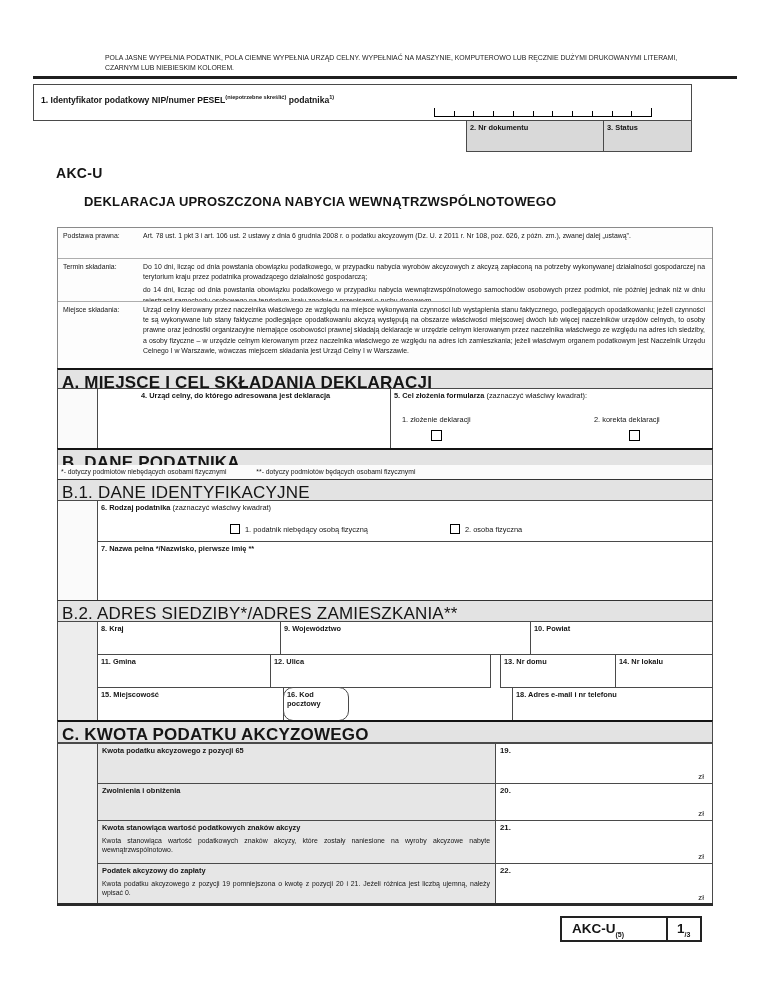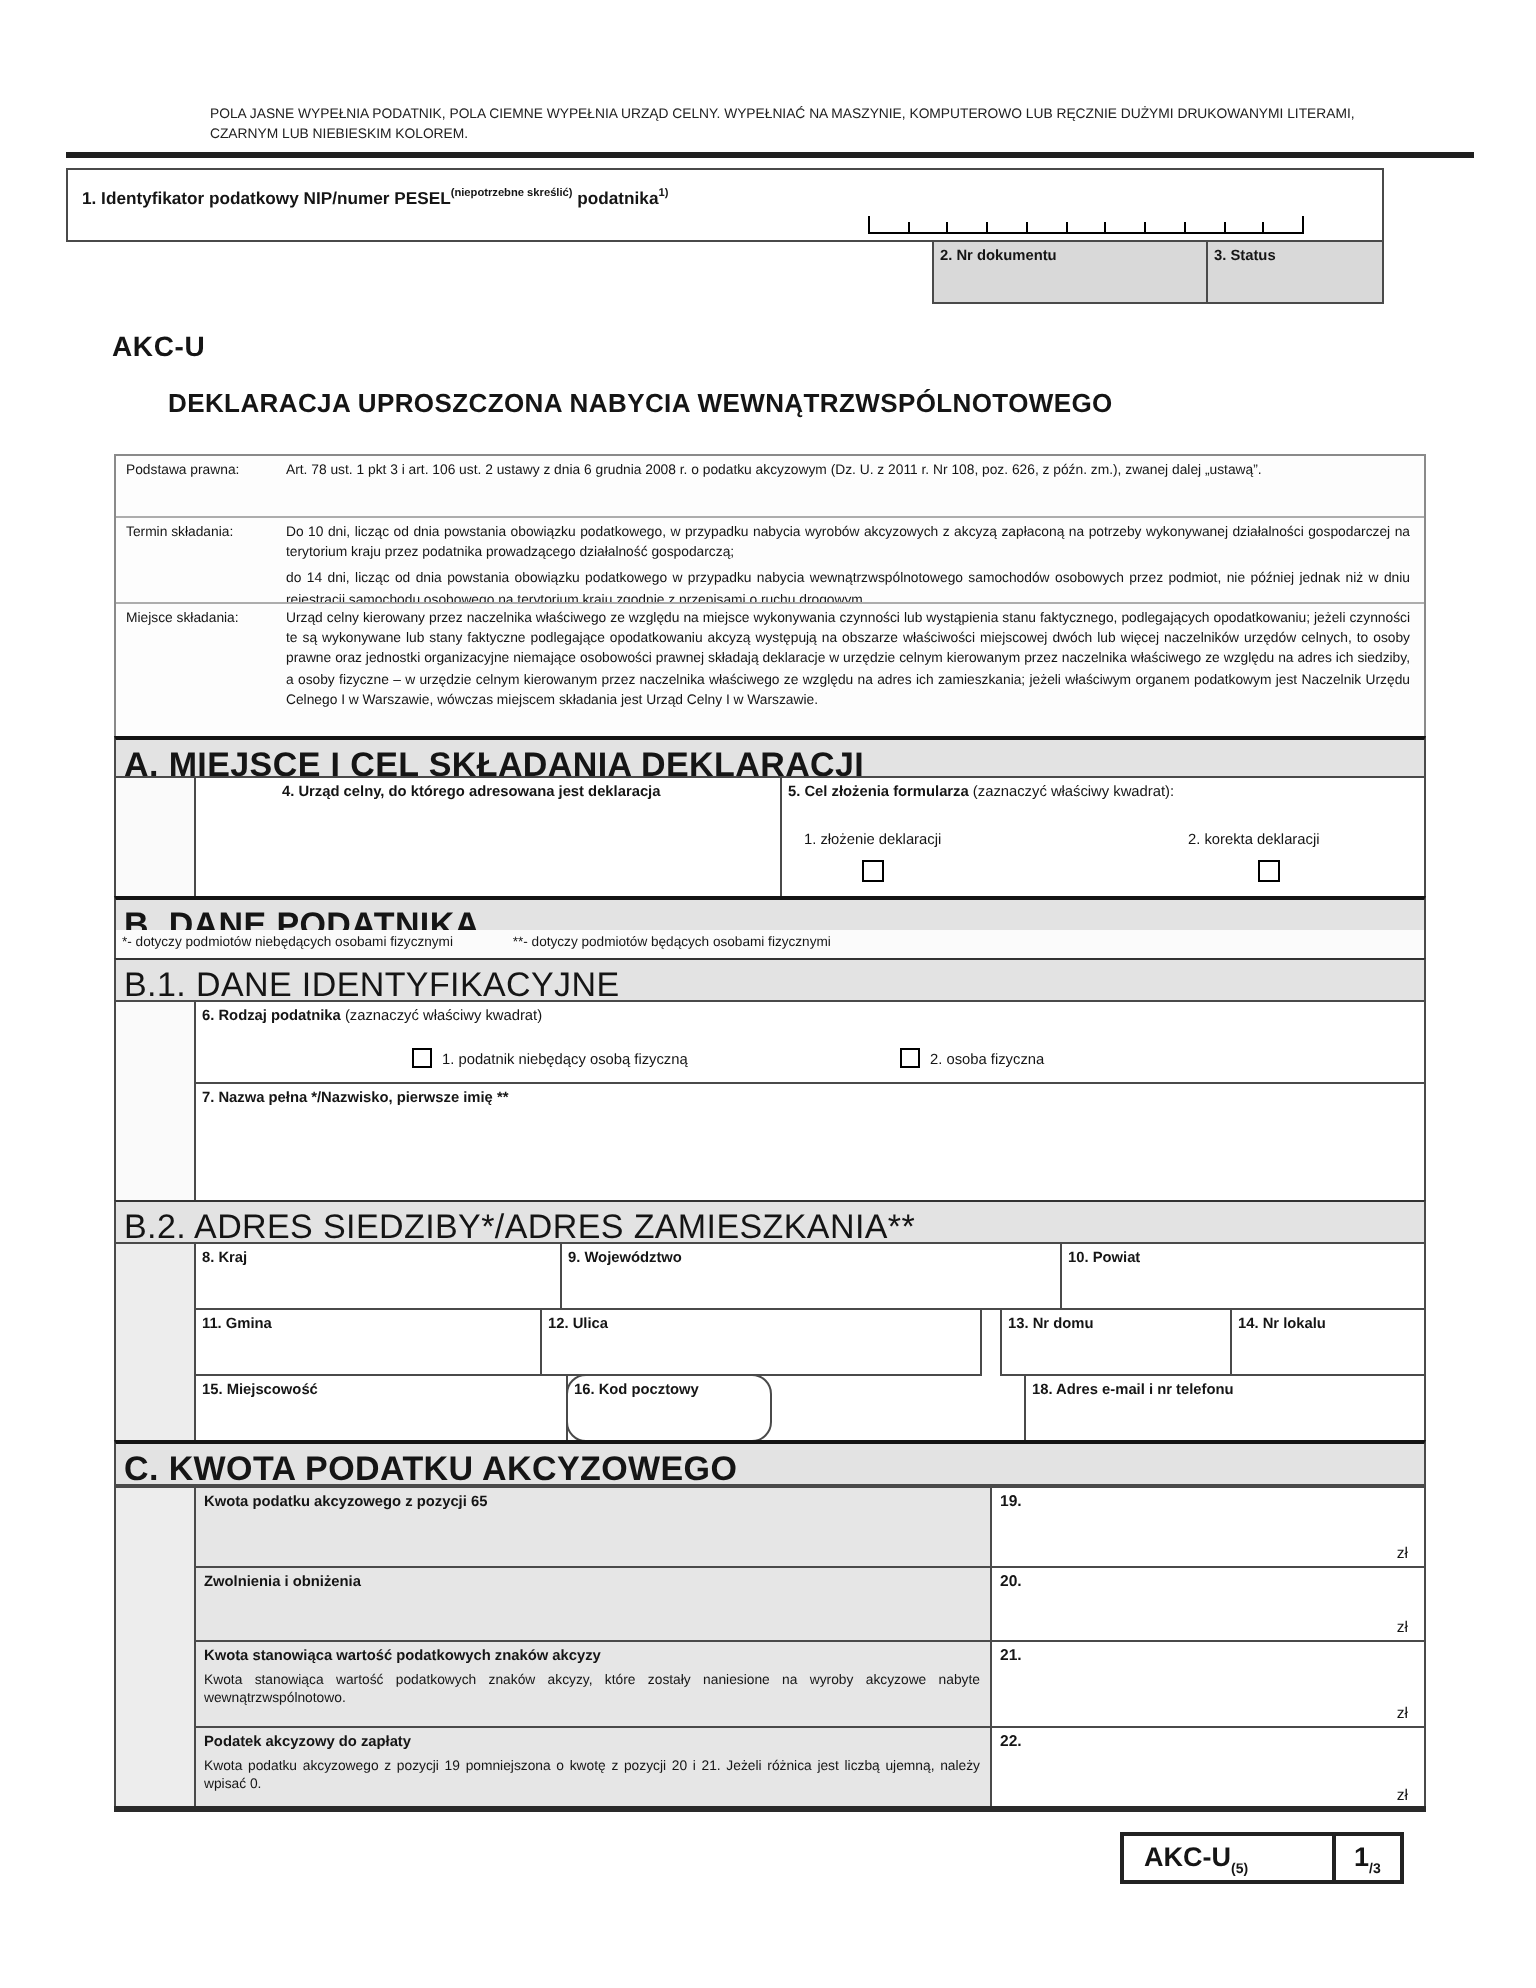--- a/index.html
+++ b/index.html
@@ -134,21 +134,21 @@
     <span>*- dotyczy podmiotów niebędących osobami fizycznymi</span>
     <span>**- dotyczy podmiotów będących osobami fizycznymi</span>
   </div>
   <div class="secbar thin-top" style="left:57px; top:479px; width:656px; height:22px;">B.1. DANE IDENTYFIKACYJNE</div>
 
   <div class="cellbox" style="left:57px; top:500px; width:41px; height:101px; background:#fafafa;"></div>
   <div class="cellbox" style="left:97px; top:500px; width:616px; height:42px;">
     <div class="cblabel">
       <span>6. Rodzaj podatnika</span> <span class="hint">(zaznaczyć właściwy kwadrat)</span>
     </div>
-    <div class="cbrow" style="left:108px; top:23px;">
+    <div class="cbrow" style="left:132px; top:23px;">
       <span class="cbi"></span>
       <span>1. podatnik niebędący osobą fizyczną</span>
     </div>
     <div class="cbrow" style="left:352px; top:23px;">
       <span class="cbi"></span>
       <span>2. osoba fizyczna</span>
     </div>
   </div>
   <div class="cellbox" style="left:97px; top:541px; width:616px; height:60px;">
     <div class="cblabel">7. Nazwa pełna */Nazwisko, pierwsze imię **</div>
@@ -177,21 +177,21 @@
   <div class="cellbox" style="left:500px; top:654px; width:116px; height:34px;">
     <div class="cblabel">13. Nr domu</div>
   </div>
   <div class="cellbox" style="left:615px; top:654px; width:98px; height:34px;">
     <div class="cblabel">14. Nr lokalu</div>
   </div>
 
   <div class="cellbox" style="left:97px; top:687px; width:187px; height:34px;">
     <div class="cblabel">15. Miejscowość</div>
   </div>
-  <div class="cellbox" style="left:283px; top:687px; width:103px; height:34px;border-radius:10px;">
+  <div class="cellbox" style="left:283px; top:687px; width:66px; height:34px;border-radius:10px;">
     <div class="cblabel">16. Kod pocztowy</div>
   </div>
   <div class="cellbox" style="left:512px; top:687px; width:201px; height:34px;">
     <div class="cblabel">18. Adres e-mail i nr telefonu</div>
   </div>
 
   <div class="secbar bold" style="left:57px; top:720px; width:656px; height:23px;">C. KWOTA PODATKU AKCYZOWEGO</div>
 
   <div class="cellbox spacer" style="left:57px; top:743px; width:41px; height:162px;"></div>
 

